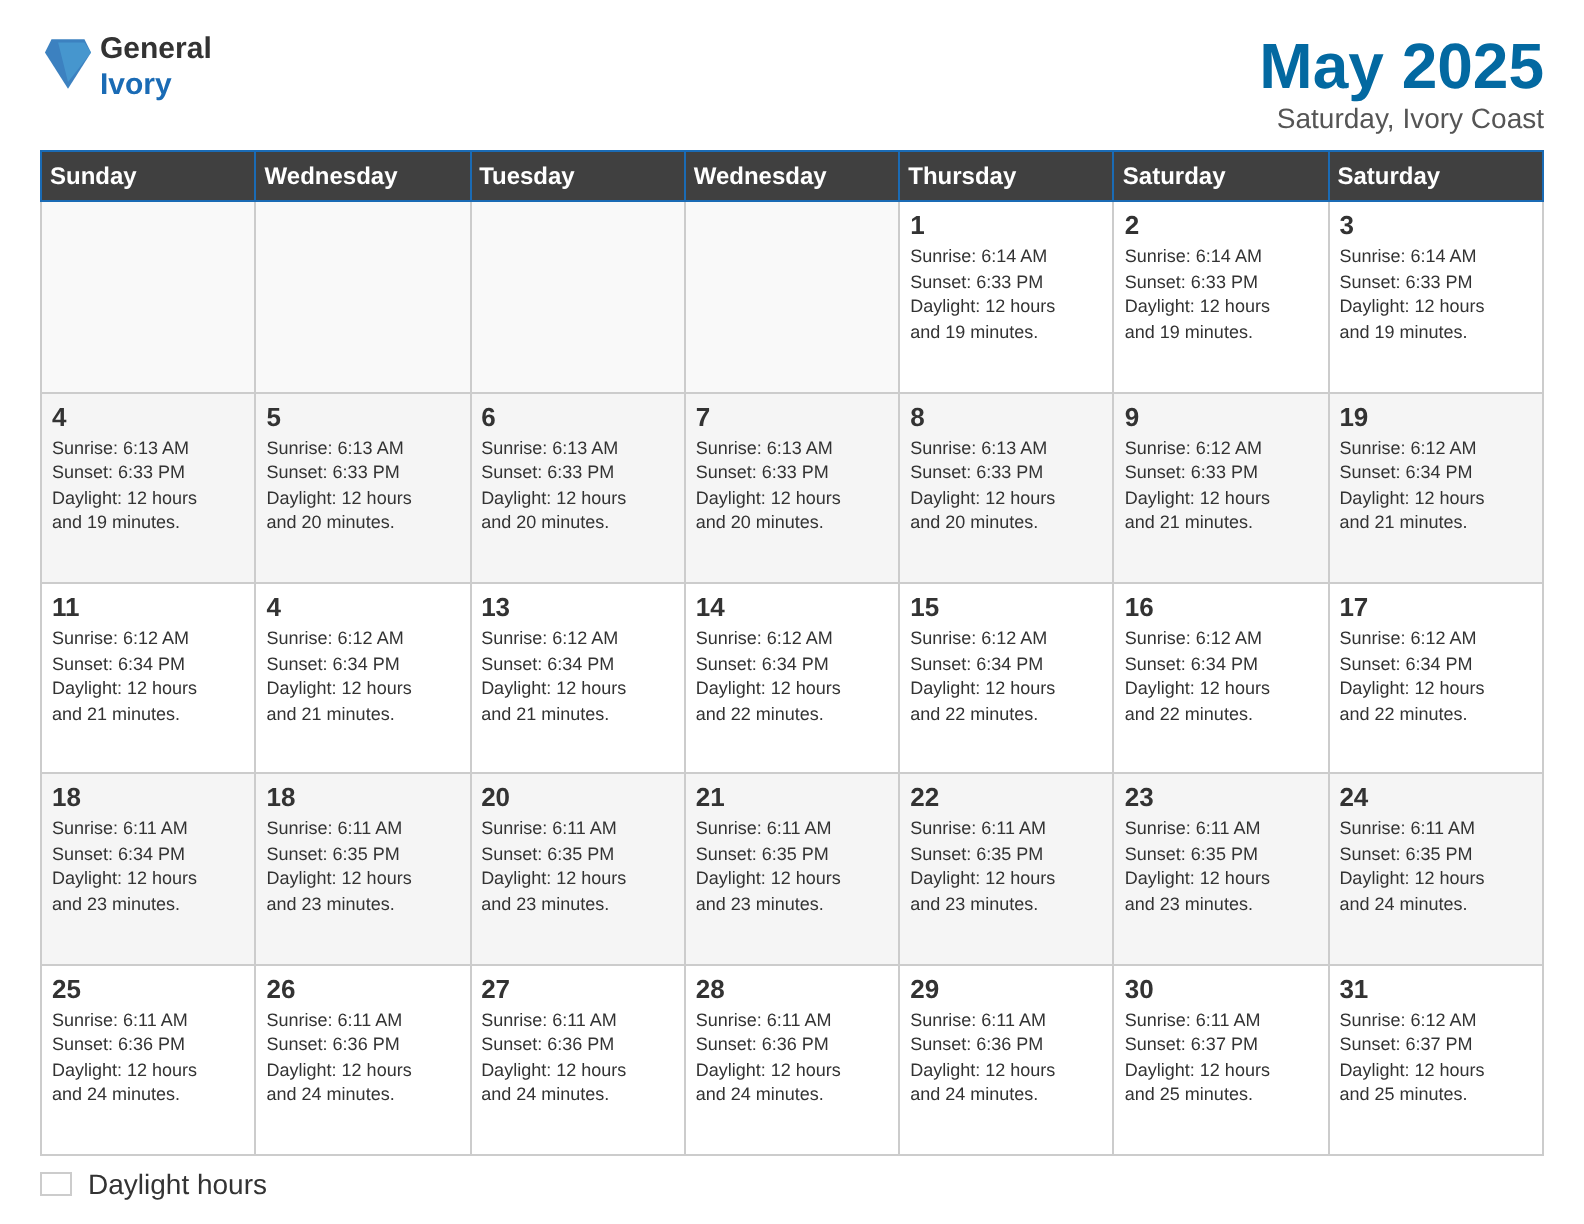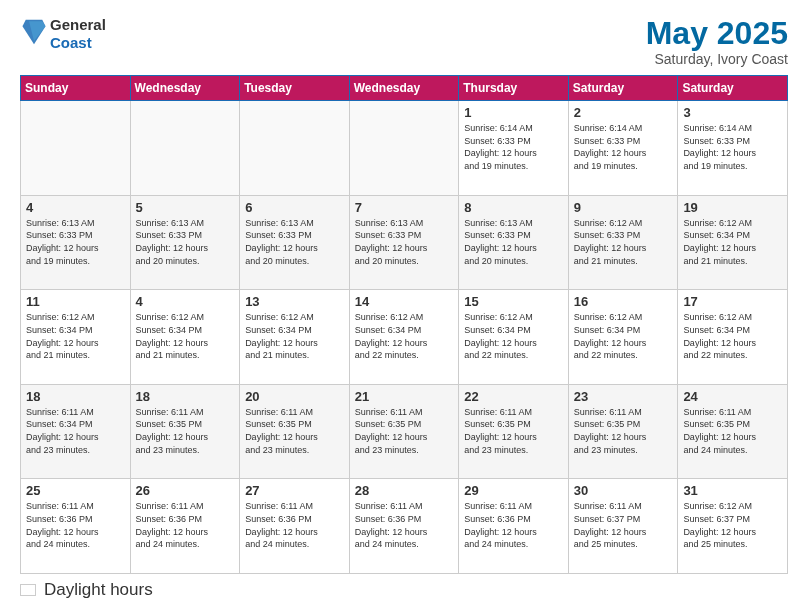--- a/index.html
+++ b/index.html
@@ -6,21 +6,21 @@
     body {
       font-family: Arial, sans-serif;
       background: #fff;
       width: 792px;
       height: 612px;
       overflow: hidden;
     }
     .page {
       width: 792px;
       height: 612px;
-      padding: 16px 4px 12px 20px;
+      padding: 16px 20px 12px 20px;
       display: flex;
       flex-direction: column;
     }
     .header {
       display: flex;
       justify-content: space-between;
       align-items: flex-start;
       margin-bottom: 8px;
     }
     .logo {
@@ -46,21 +46,21 @@
       color: #555;
     }
     .calendar {
       flex: 1;
       border: 1px solid #ccc;
       border-collapse: collapse;
       width: 100%;
       table-layout: fixed;
     }
     .calendar th {
-      background-color: #be185d;
+      background-color: #404040;
       color: #fff;
       font-size: 12px;
       font-weight: bold;
       padding: 5px 4px;
       text-align: left;
       border: 1px solid #1a6bb5;
     }
     .calendar td {
       vertical-align: top;
       padding: 4px 5px;
@@ -95,21 +95,21 @@
       gap: 8px;
     }
     .footer-box {
       width: 16px;
       height: 12px;
       background: #fff;
       border: 1px solid #ccc;
       display: inline-block;
     }
     .footer-text {
-      font-size: 17px;
+      font-size: 14px;
       color: #333;
     }
     
     .row-odd td { background: #fff; }
     .row-even td { background: #f0f0f0; }
     .row-odd td.empty, .row-even td.empty { background: #f9f9f9; }
   </style>
 </head>
 <body>
 
@@ -117,21 +117,21 @@
   <div class="header">
     <div class="logo">
       <div>
         <svg class="logo-icon" viewBox="0 0 28 34" width="28" height="34">
           <polygon points="4,2 24,2 28,10 14,32 0,10" fill="#1a6bb5" opacity="0.85"></polygon>
           <polygon points="8,4 24,4 28,10 14,28" fill="#4a9fd4" opacity="0.7"></polygon>
         </svg>
       </div>
       <div style="margin-left:4px;">
         <div style="font-size:15px;font-weight:bold;color:#333;line-height:1.2;">General</div>
-        <div style="font-size:15px;font-weight:bold;color:#1a6bb5;line-height:1.2;">Coast</div>
+        <div style="font-size:15px;font-weight:bold;color:#1a6bb5;line-height:1.2;">Ivory</div>
       </div>
     </div>
     <div class="title-block">
       <div class="month-title">May 2025</div>
       <div class="location">Saturday, Ivory Coast</div>
     </div>
   </div>
 
   <table class="calendar">
     <thead>

